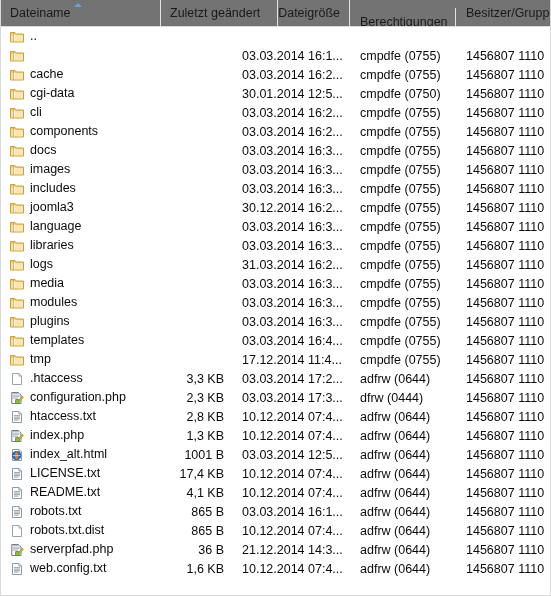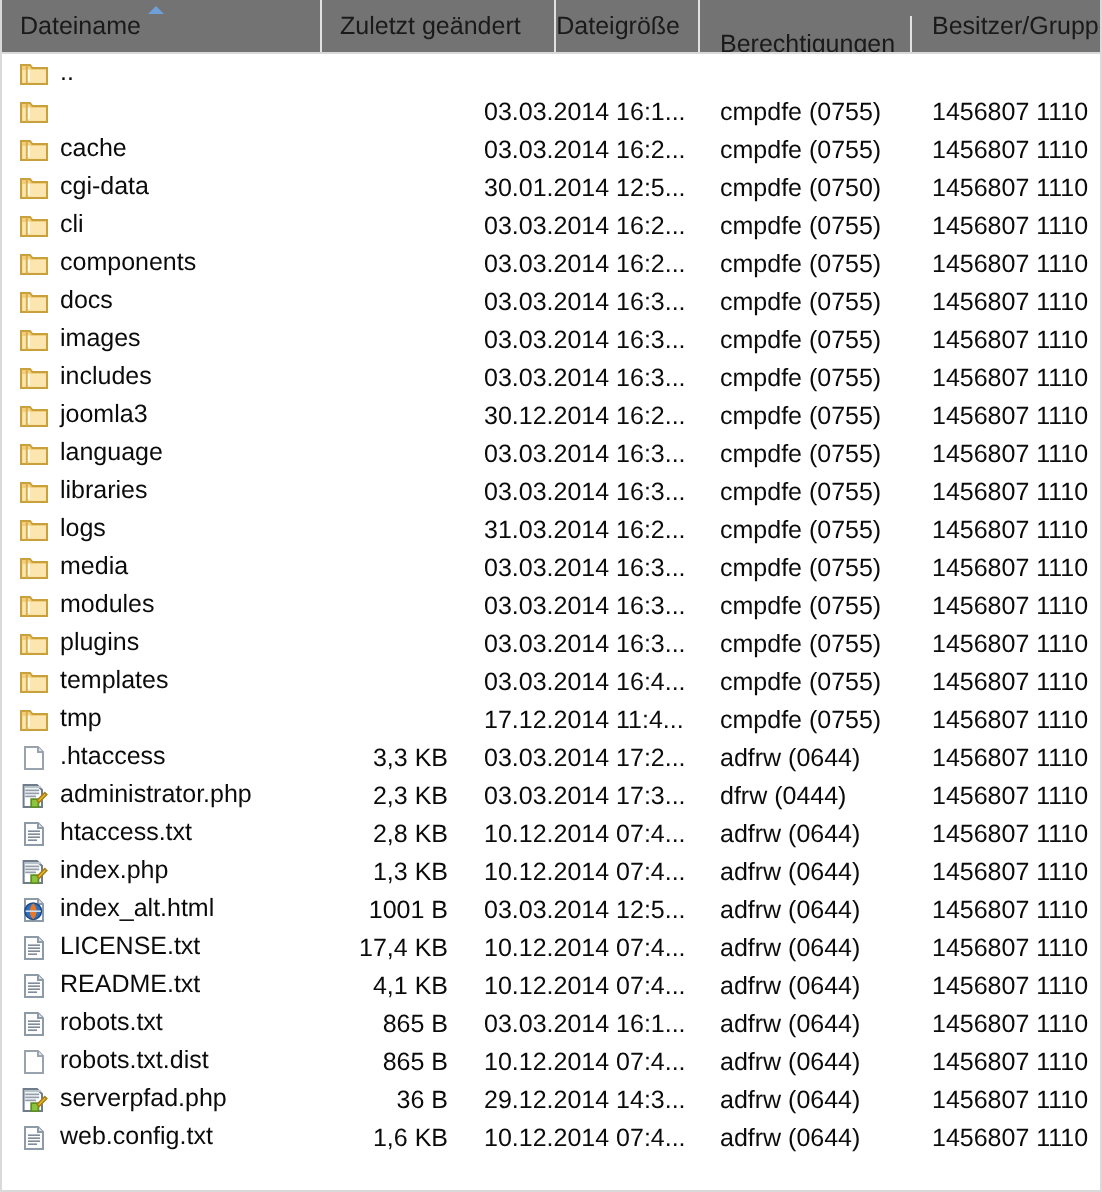--- a/index.html
+++ b/index.html
@@ -453,21 +453,21 @@
         <div class="cell cell-name">
           <span class="icon">
             <svg width="14" height="14" viewBox="0 0 14 14">
               <path d="M1.8 1.5 L8.5 1.5 L11 4 L11 12.5 L1.8 12.5 Z" fill="#ffffff" stroke="#6f7d8a" stroke-width="1"></path>
               <path d="M2.4 2 L10.4 2 L10.4 3.1 L2.4 3.1 Z" fill="#b9c3cc"></path>
               <path d="M2.6 4.2 H9.6 M2.6 5.7 H9.6 M2.6 7.2 H8" stroke="#93a0ac" stroke-width="0.8"></path>
               <path d="M5.6 12.6 L5.6 8.6 L9.2 8.6 L9.2 12.6 Z" fill="#8cc63f" stroke="#5e8f25" stroke-width="0.9"></path>
               <path d="M8.6 9.2 L12.4 5.3 L13.4 6.3 L9.6 10.2 Z" fill="#f2c230" stroke="#a6811a" stroke-width="0.8"></path>
             </svg>
           </span>
-          <span class="fname">administrator.php</span>
+          <span class="fname">configuration.php</span>
         </div>
         <div class="cell cell-size">2,3 KB</div>
         <div class="cell cell-date">03.03.2014 17:3...</div>
         <div class="cell cell-perm">dfrw (0444)</div>
         <div class="cell cell-owner">1456807 1110</div>
       </div>
       <div class="row">
         <div class="cell cell-name">
           <span class="icon">
             <svg width="14" height="14" viewBox="0 0 14 14">
@@ -609,21 +609,21 @@
               <path d="M1.8 1.5 L8.5 1.5 L11 4 L11 12.5 L1.8 12.5 Z" fill="#ffffff" stroke="#6f7d8a" stroke-width="1"></path>
               <path d="M2.4 2 L10.4 2 L10.4 3.1 L2.4 3.1 Z" fill="#b9c3cc"></path>
               <path d="M2.6 4.2 H9.6 M2.6 5.7 H9.6 M2.6 7.2 H8" stroke="#93a0ac" stroke-width="0.8"></path>
               <path d="M5.6 12.6 L5.6 8.6 L9.2 8.6 L9.2 12.6 Z" fill="#8cc63f" stroke="#5e8f25" stroke-width="0.9"></path>
               <path d="M8.6 9.2 L12.4 5.3 L13.4 6.3 L9.6 10.2 Z" fill="#f2c230" stroke="#a6811a" stroke-width="0.8"></path>
             </svg>
           </span>
           <span class="fname">serverpfad.php</span>
         </div>
         <div class="cell cell-size">36 B</div>
-        <div class="cell cell-date">29.12.2014 14:3...</div>
+        <div class="cell cell-date">21.12.2014 14:3...</div>
         <div class="cell cell-perm">adfrw (0644)</div>
         <div class="cell cell-owner">1456807 1110</div>
       </div>
       <div class="row">
         <div class="cell cell-name">
           <span class="icon">
             <svg width="14" height="14" viewBox="0 0 14 14">
               <path d="M2.5 1.5 L9 1.5 L11.5 4 L11.5 12.5 L2.5 12.5 Z" fill="#fdfdfd" stroke="#8d9aa8" stroke-width="1"></path>
               <path d="M9 1.5 L9 4 L11.5 4" fill="#dfe4e9" stroke="#8d9aa8" stroke-width="1"></path>
               <g stroke="#7f8b98" stroke-width="0.8">

